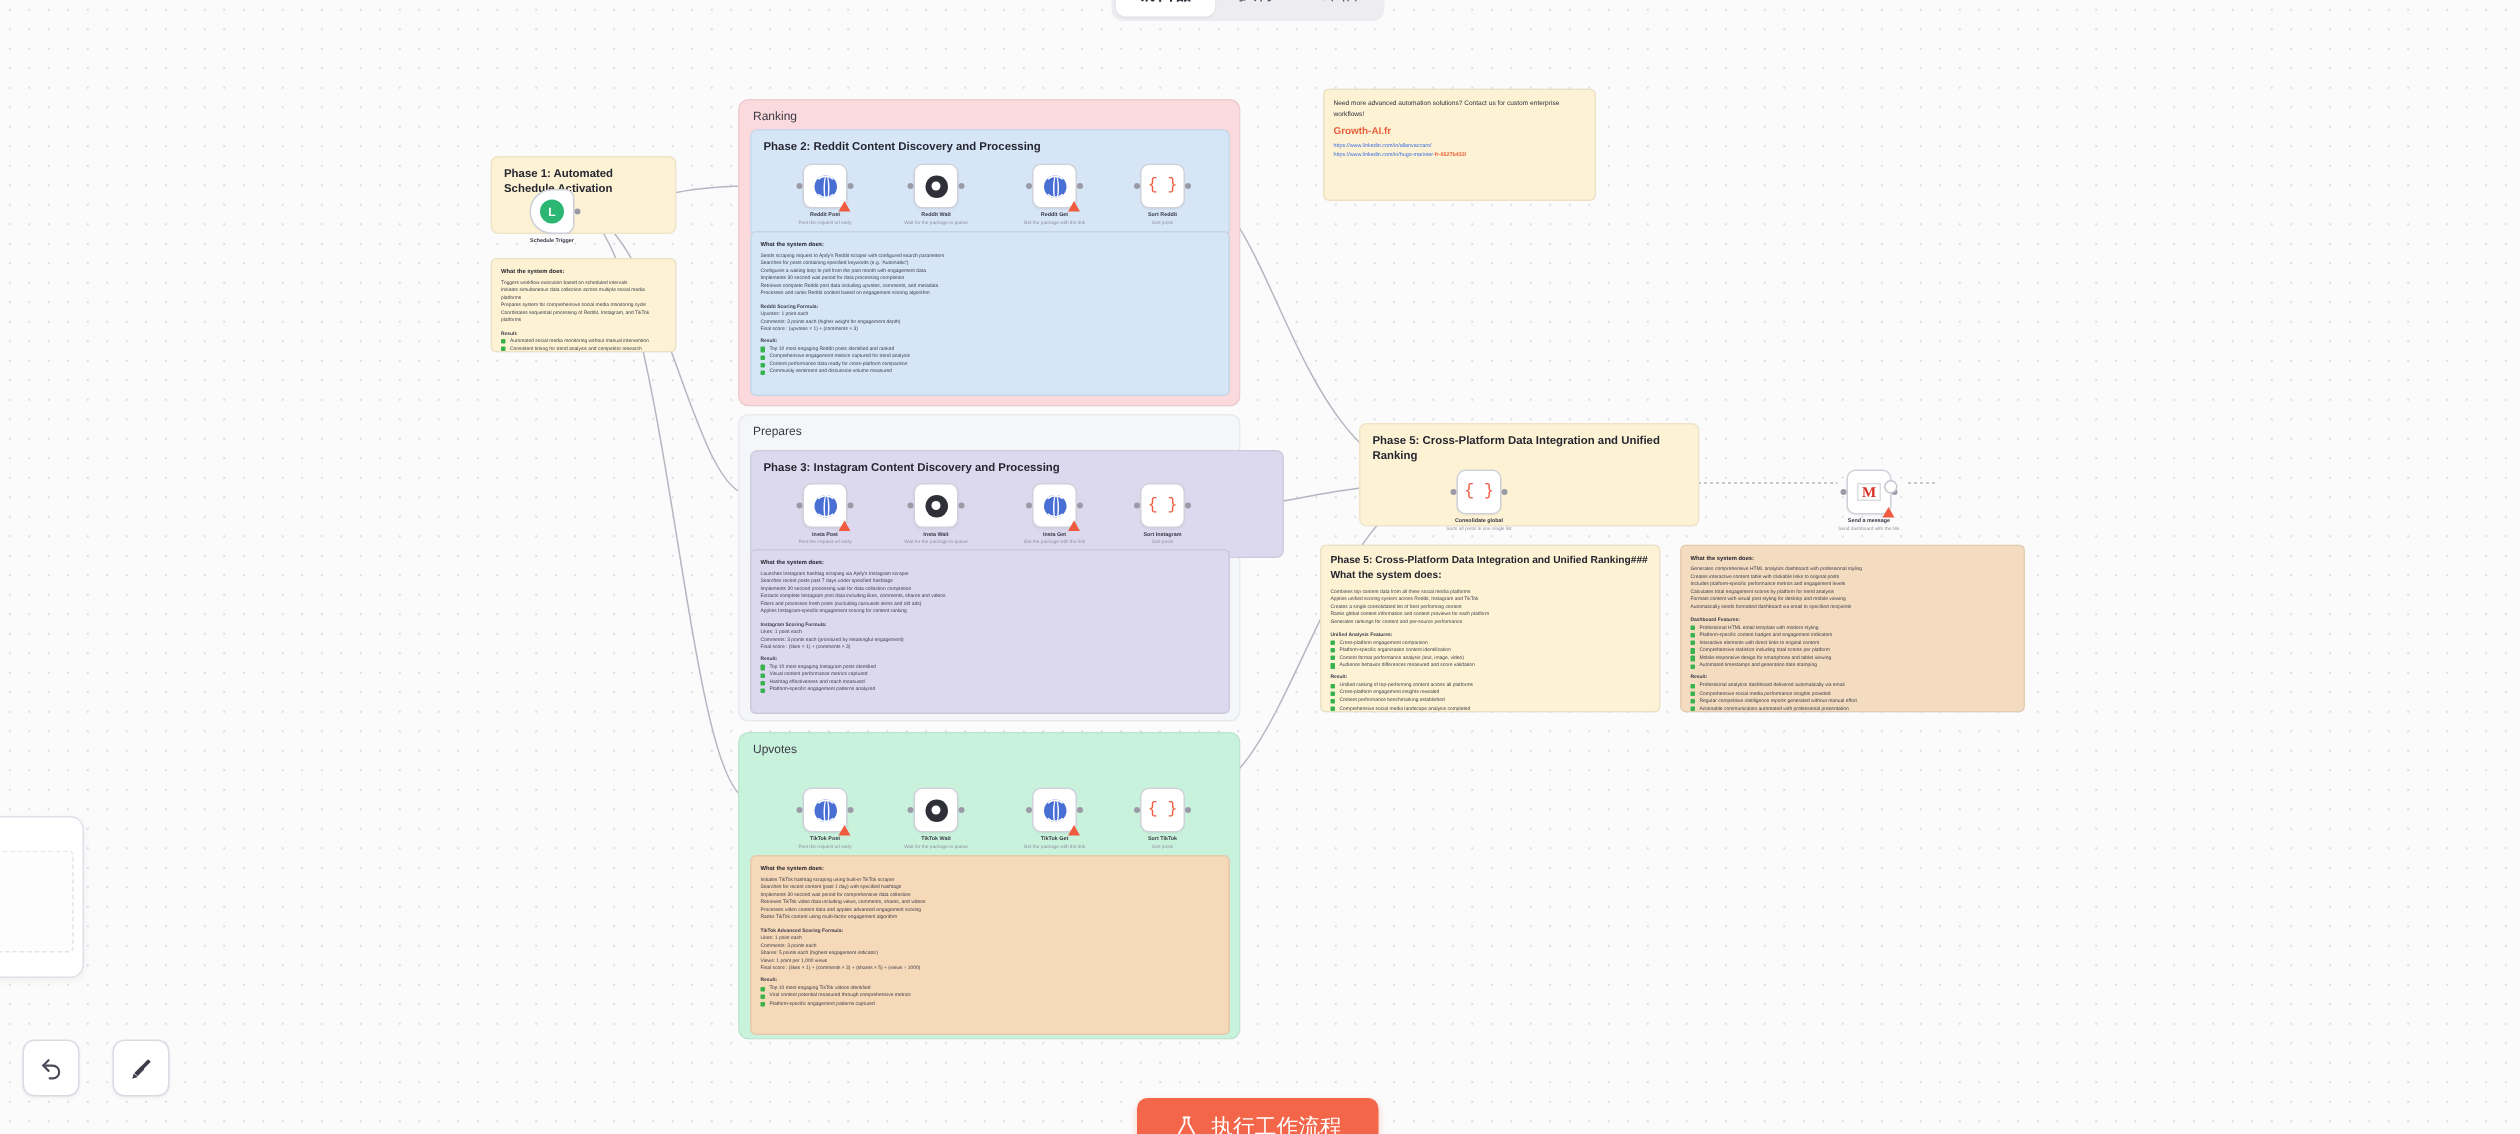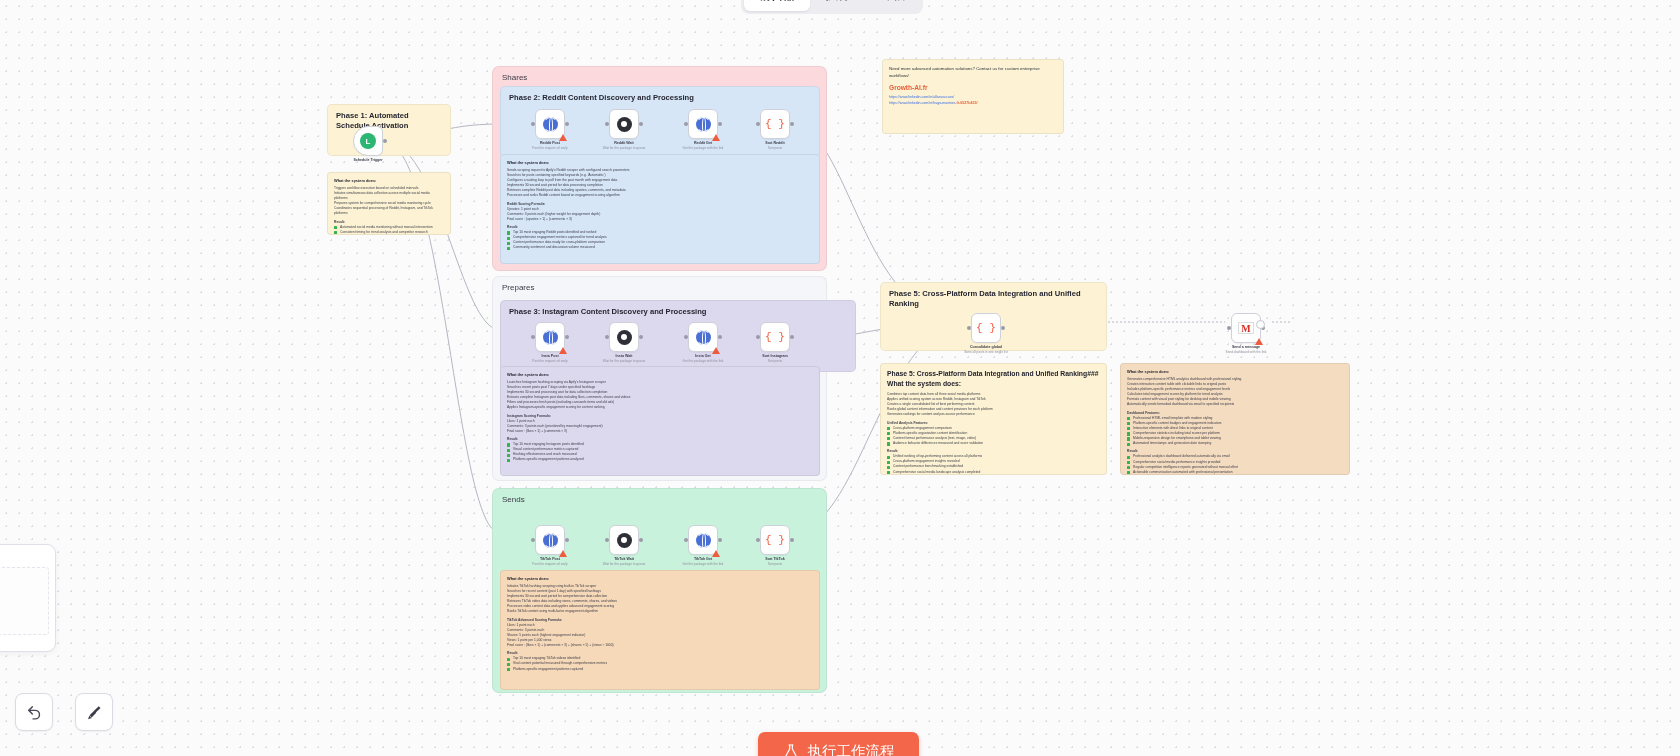--- a/index.html
+++ b/index.html
@@ -188,21 +188,21 @@
     <div class="nl">Prepares system for comprehensive social media monitoring cycle</div>
     <div class="nl">Coordinates sequential processing of Reddit, Instagram, and TikTok platforms</div>
     <div class="nl b">Result:</div>
     <div class="chk">Automated social media monitoring without manual intervention</div>
     <div class="chk">Consistent timing for trend analysis and competitor research</div>
     <div class="chk">Scalable scheduling for multiple keywords and topics</div>
 
   </div>
 
   <div class="group" style="left:492px; top:66px; width:335px; height:205px; background:#fbd9dc;">
-    <div class="glabel">Shares</div>
+    <div class="glabel">Ranking</div>
   </div>
   <div class="phase" style="left:500px; top:86px; width:320px; height:72px; background:#d6e6f7;">
     <div class="plabel">Phase 2: Reddit Content Discovery and Processing</div>
   </div>
 
   <div class="node" style="left:535px; top:109px;">
     <div class="box">
       <span class="glob"></span>
       <span class="port in"></span>
       <span class="port out"></span>
@@ -322,21 +322,21 @@
     <div class="nl">Comments: 3 points each (prioritized by meaningful engagement)</div>
     <div class="nl">Final score : (likes × 1) + (comments × 3)</div>
     <div class="nl b">Result:</div>
     <div class="chk">Top 10 most engaging Instagram posts identified</div>
     <div class="chk">Visual content performance metrics captured</div>
     <div class="chk">Hashtag effectiveness and reach measured</div>
     <div class="chk">Platform-specific engagement patterns analyzed</div>
   </div>
 
   <div class="group" style="left:492px; top:488px; width:335px; height:205px; background:#c9f2dd;">
-    <div class="glabel">Sends</div>
+    <div class="glabel">Upvotes</div>
   </div>
 
   <div class="node" style="left:535px; top:525px;">
     <div class="box">
       <span class="glob"></span>
       <span class="port in"></span>
       <span class="port out"></span>
       <span class="warn"></span>
     </div>
     <div class="title">TikTok Post</div>
@@ -395,21 +395,21 @@
 
   <div class="note promo" style="left:882px; top:59px; width:182px; height:75px; background:#fdf3d4;">
     <div class="pt">Need more advanced automation solutions? Contact us for custom enterprise workflows!</div>
     <div class="brand">Growth-AI.fr</div>
     <div class="url">https://www.linkedin.com/in/allanvaccaro/</div>
     <div class="url">
       <span>https://www.linkedin.com/in/hugo-marinier-</span><b>fr-6527b433/</b>
     </div>
   </div>
 
-  <div class="phase" style="left:880px; top:282px; width:227px; height:69px; background:#fdf3d4;">
+  <div class="phase" style="left:906px; top:282px; width:227px; height:69px; background:#fdf3d4;">
     <div class="plabel">Phase 5: Cross-Platform Data Integration and Unified Ranking</div>
   </div>
   <div class="node" style="left:971px; top:313px;">
     <div class="box">
       <span class="codeic">{ }</span>
       <span class="port in"></span>
       <span class="port out"></span>
     </div>
     <div class="title">Consolidate global</div>
     <div class="sub">Sorts all posts in one single list</div>

